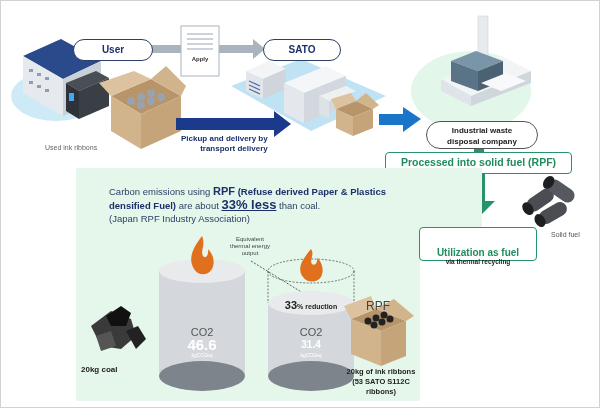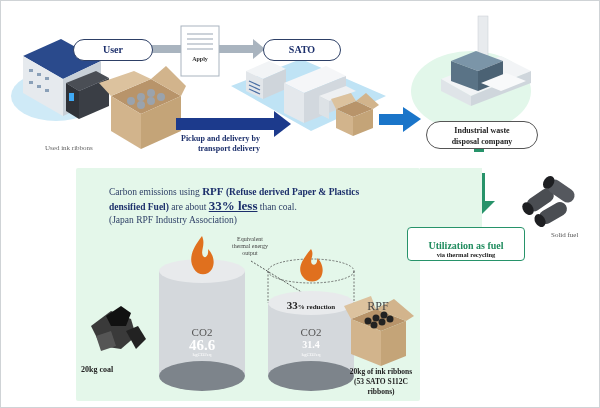--- a/index.html
+++ b/index.html
@@ -1,18 +1,18 @@
 <!DOCTYPE html>
 <html><head>
 <meta charset="utf-8">
 <style>
   * { box-sizing: border-box; margin: 0; padding: 0; }
   html, body { width: 600px; height: 408px; background: #ffffff; overflow: hidden; }
   body { font-family: "Liberation Sans", "DejaVu Sans", sans-serif; position: relative; }
-  .frame { position: absolute; left: 0; top: 0; width: 600px; height: 408px; border: 1px solid #cfd3d6; background: #fff; font-family: Liberation Serif, serif; }
+  .frame { position: absolute; left: 0; top: 0; width: 600px; height: 408px; border: 1px solid #cfd3d6; background: #fff; }
   .abs { position: absolute; }
   .pill { position: absolute; border: 1.5px solid #2d3f66; background: #fff; border-radius: 14px;
           color: #1c2f6b; font-weight: bold; text-align: center; }
   .green-box { position: absolute; border: 1.5px solid #27936a; background: #fff; border-radius: 4px;
           color: #1f8c5e; font-weight: bold; text-align: center; }
   .panel { position: absolute; left: 75px; top: 167px; width: 344px; height: 233px; background: #e4f7ea; border-radius: 2px; }
   .panel2 { position: absolute; left: 419px; top: 167px; width: 62px; height: 60px; background: #e4f7ea; }
   .caption { font-size: 8px; color: #555; }
   .dark-text { color: #1c2f6b; font-weight: bold; }
 </style>
@@ -150,26 +150,29 @@
   <div class="abs caption" style="left:44px;top:143px;font-size:7px;color:#666;">Used ink ribbons</div>
   <div class="abs dark-text" style="left:180px;top:133px;font-size:8px;line-height:10px;text-align:right;">
     <div>Pickup and delivery by</div>
     <div>transport delivery</div>
   </div>
   <div class="pill" style="left:425px;top:120px;width:112px;height:28px;font-size:8px;line-height:11px;padding-top:3px;color:#222;border-color:#555;">
     <div>Industrial waste</div>
     <div>disposal company</div>
   </div>
 
+  <div class="green-box" style="left:384px;top:151px;width:187px;height:22px;line-height:19px;font-size:10.5px;">
+    <span>Processed into solid fuel (RPF)</span>
+  </div>
   <div class="abs caption" style="left:550px;top:230px;font-size:7px;color:#555;">Solid fuel</div>
 
   <div class="panel"></div>
   <div class="panel2"></div>
 
-  <div class="green-box" style="left:406px;top:226px;width:118px;height:34px;padding-top:12px;">
+  <div class="green-box" style="left:418px;top:226px;width:118px;height:34px;padding-top:19px;">
     <div style="font-size:10px;">Utilization as fuel</div>
     <div style="font-size:6.5px;color:#222;">via thermal recycling</div>
   </div>
 
   <div class="abs" style="left:108px;top:184px;width:300px;font-size:9.5px;line-height:13px;color:#2d3f66;">
     <span>Carbon emissions using </span><span style="font-weight:bold;font-size:11px;color:#1c2f6b;">RPF</span><span style="font-weight:bold;color:#1c2f6b;"> (Refuse derived Paper &amp; Plastics</span><br><span style="font-weight:bold;color:#1c2f6b;">densified Fuel)</span><span> are about </span><span style="font-weight:bold;font-size:13px;color:#1c2f6b;text-decoration:underline;">33% less</span><span> than coal.</span><br><span>(Japan RPF Industry Association)</span>
   </div>
 
   <svg class="abs" style="left:75px;top:230px" width="345" height="170">
 

